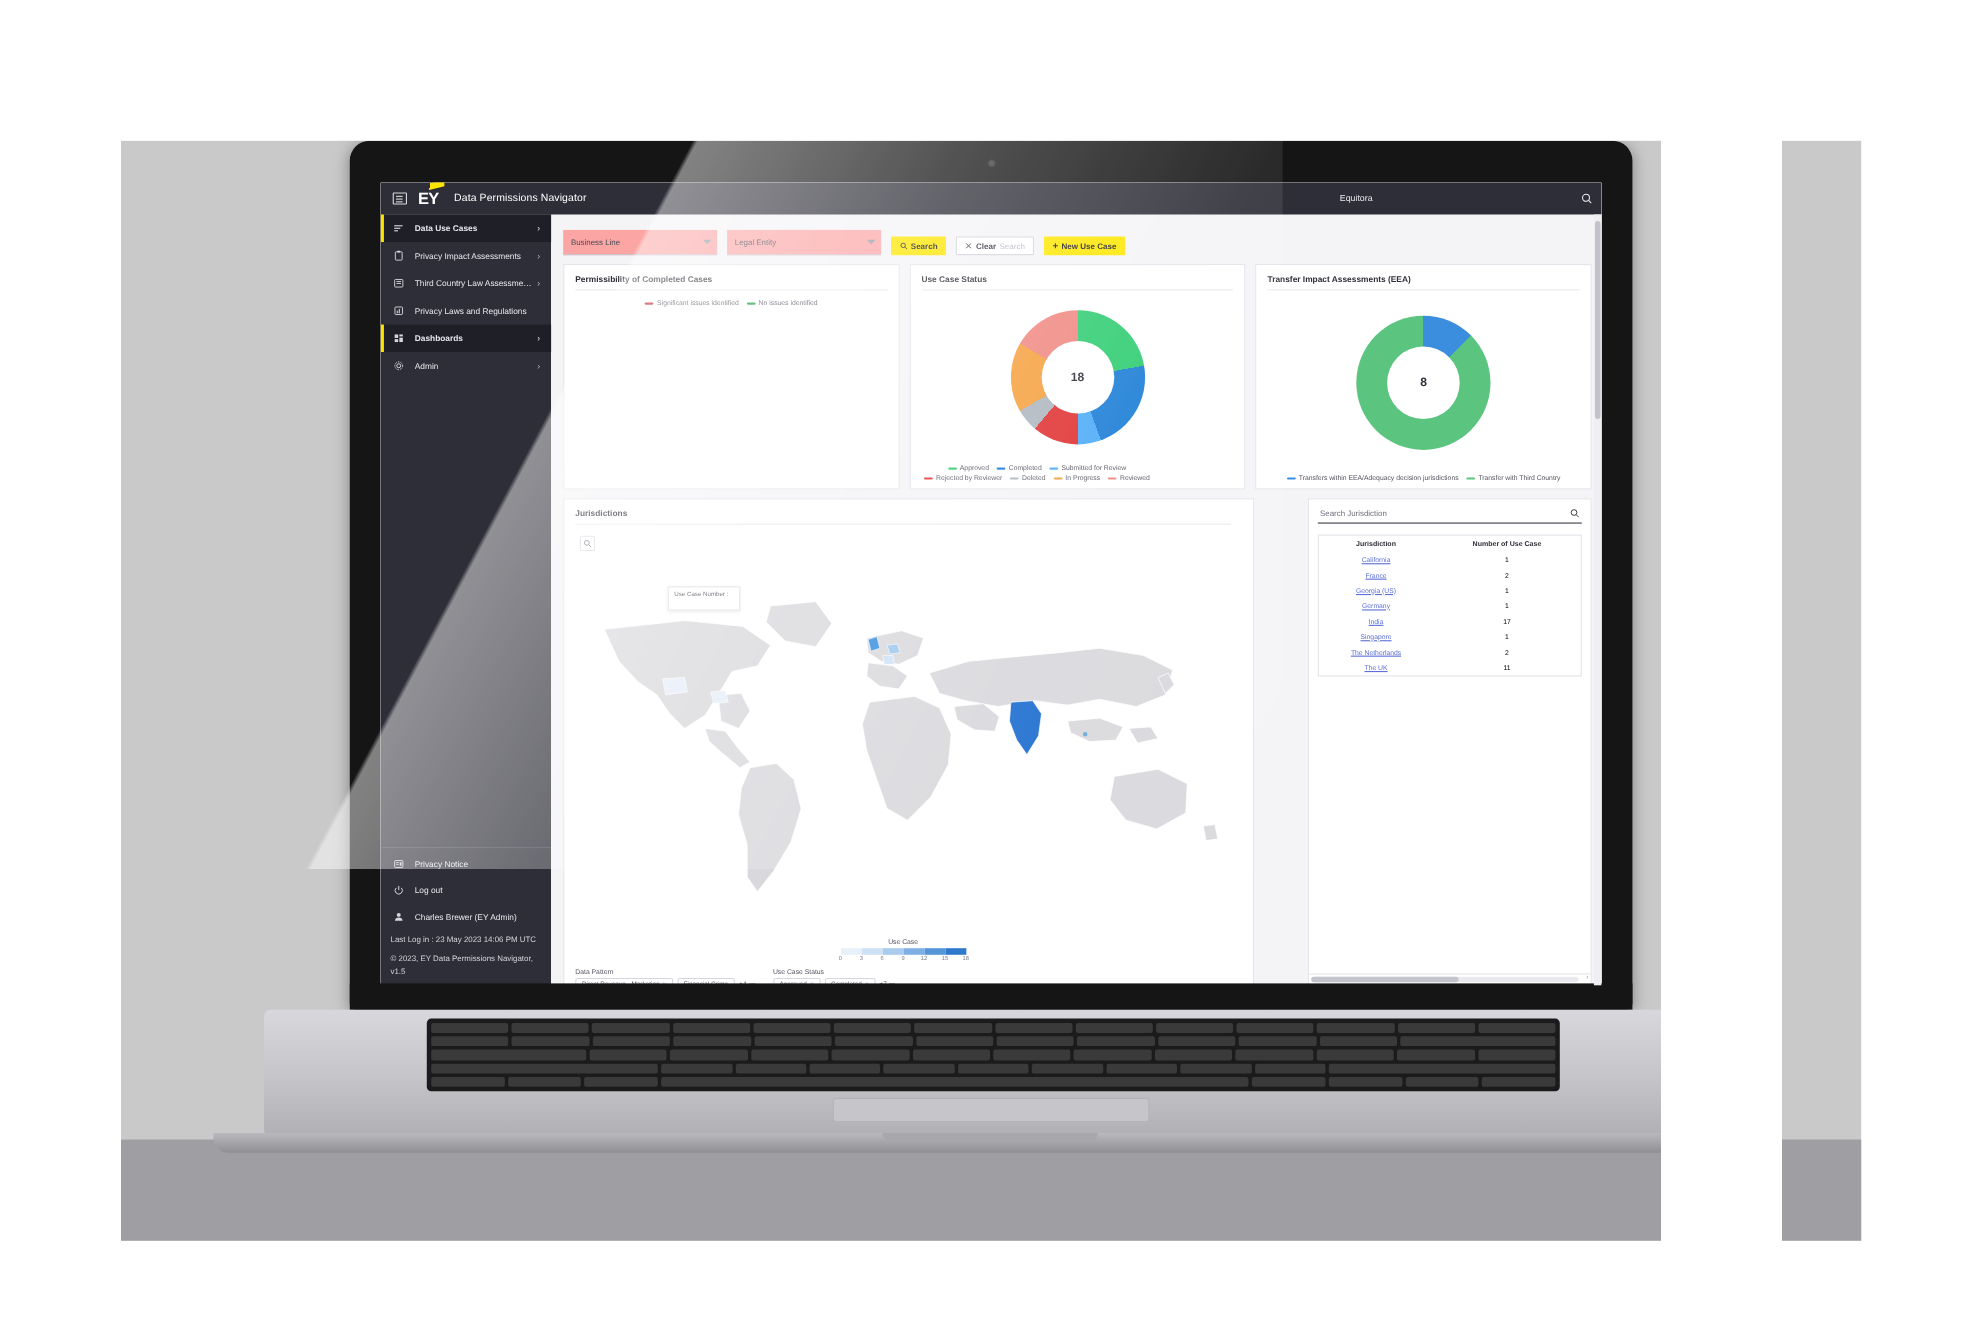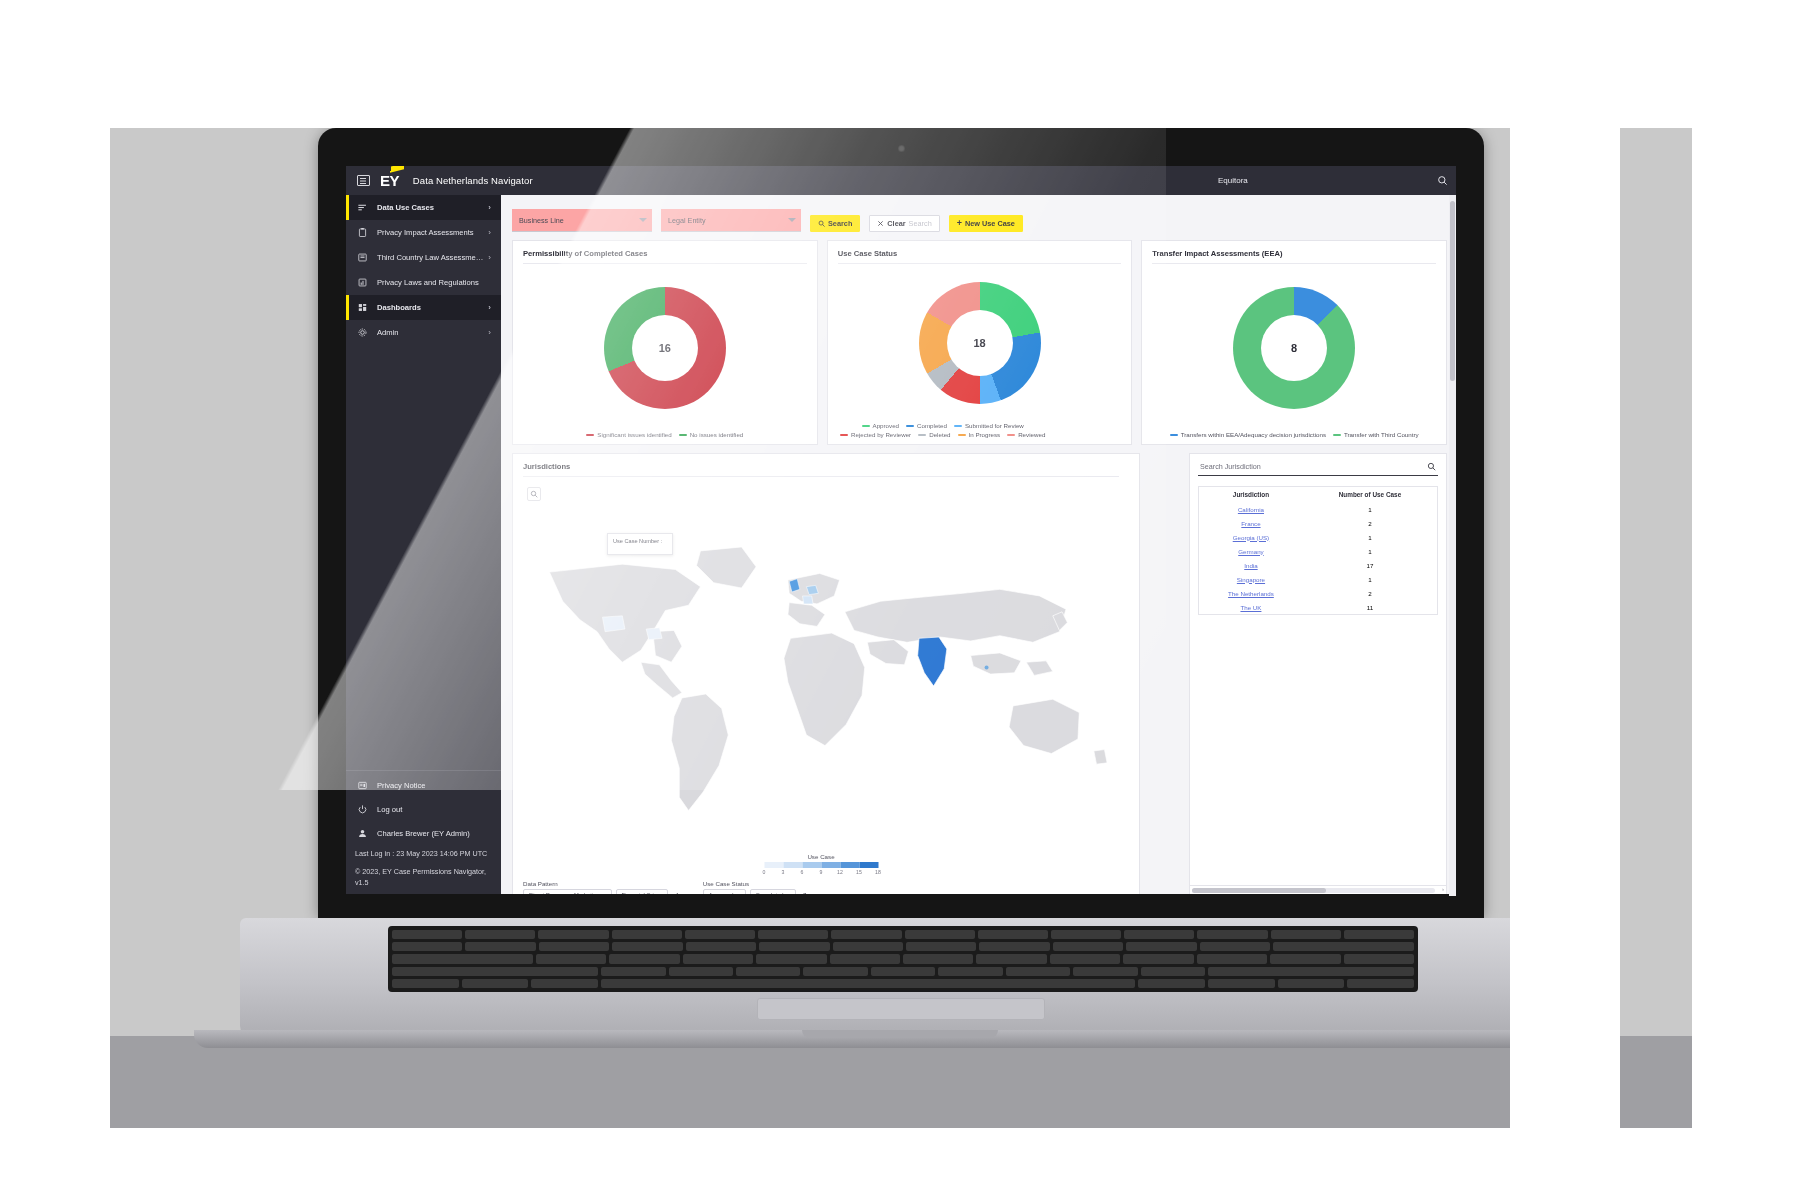--- a/index.html
+++ b/index.html
@@ -300,21 +300,21 @@
 
     <div class="screen">
       <div class="app">
 
         <div class="topbar">
           <div class="hamburger"></div>
           <div class="ey-logo">
             <span>EY</span>
             <span class="swoosh"></span>
           </div>
-          <div class="app-title">Data Netherlands Navigator</div>
+          <div class="app-title">Data Permissions Navigator</div>
           <div class="topbar-right">
             <span class="org-name">Equitora</span>
             <svg class="search-ic" viewBox="0 0 16 16">
               <circle cx="7" cy="7" r="4.6" fill="none" stroke="#e8e8ee" stroke-width="1.4"></circle>
               <line x1="10.4" y1="10.4" x2="14" y2="14" stroke="#e8e8ee" stroke-width="1.4"></line>
             </svg>
           </div>
         </div>
 
         <div class="body-row">
@@ -402,21 +402,21 @@
                 <span>Log out</span>
               </div>
               <div class="nav-foot-item">
                 <svg class="ic" viewBox="0 0 16 16">
                   <circle cx="8" cy="5.4" r="2.6" fill="#e6e6ec"></circle>
                   <path d="M3 13c0-2.8 2.3-4.2 5-4.2s5 1.4 5 4.2z" fill="#e6e6ec"></path>
                 </svg>
                 <span>Charles Brewer (EY Admin)</span>
               </div>
               <div class="lastlogin">Last Log in : 23 May 2023 14:06 PM UTC</div>
-              <div class="copyright">© 2023, EY Case Permissions Navigator, v1.5</div>
+              <div class="copyright">© 2023, EY Data Permissions Navigator, v1.5</div>
             </div>
           </div>
 
           <div class="main">
 
             <div class="filterbar">
               <div class="select-field">
                 <span class="sv">Business Line</span>
                 <span class="caret"></span>
               </div>
@@ -442,25 +442,20 @@
               <div class="btn btn-new">
                 <span class="plus">+</span>
                 <span>New Use Case</span>
               </div>
             </div>
 
             <div class="cards-row">
 
               <div class="card">
                 <div class="card-title">Permissibility of Completed Cases</div>
-                <div class="donut-wrap">
-                  <div class="donut" style="background: conic-gradient(#c1121f 0deg 120deg, #c1121f 120deg 247.5deg, #189b3c 247.5deg 360deg);">
-                    <div class="hole">16</div>
-                  </div>
-                </div>
                 <div class="legend">
                   <div class="legend-item">
                     <span class="legend-dash" style="background:#c1121f"></span>
                     <span>Significant issues identified</span>
                   </div>
                   <div class="legend-item">
                     <span class="legend-dash" style="background:#189b3c"></span>
                     <span>No issues identified</span>
                   </div>
                 </div>

